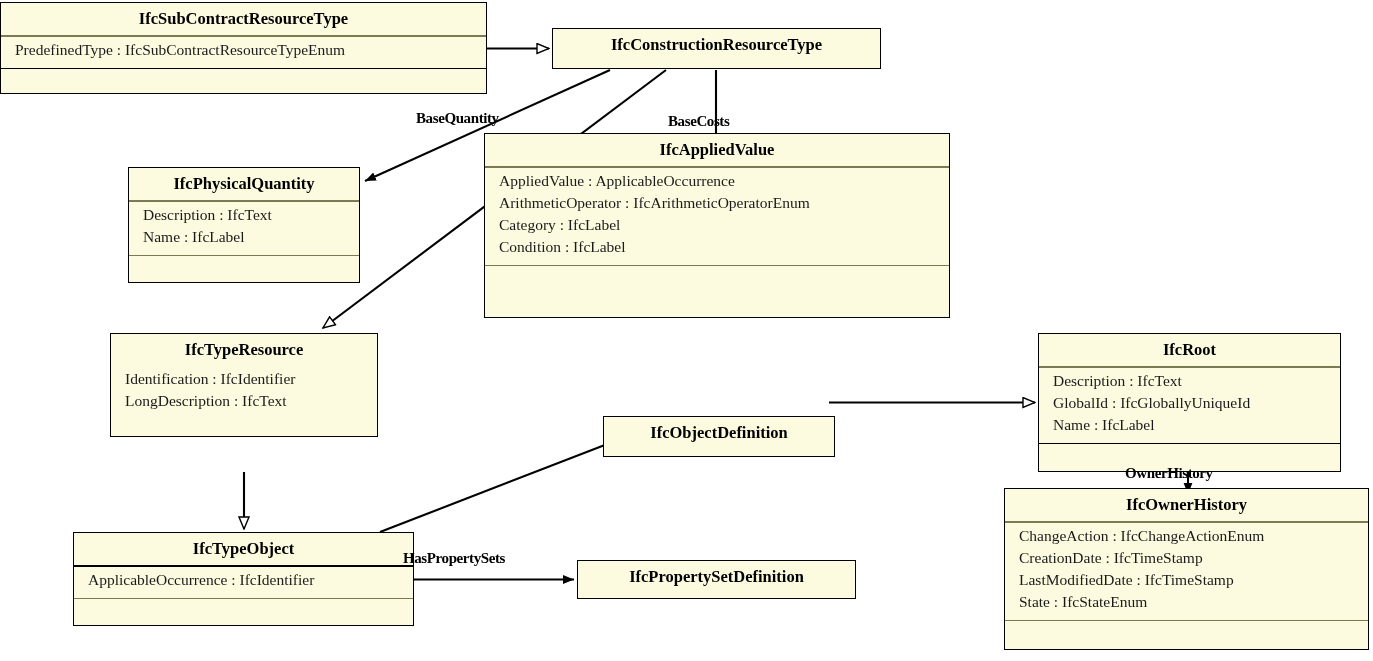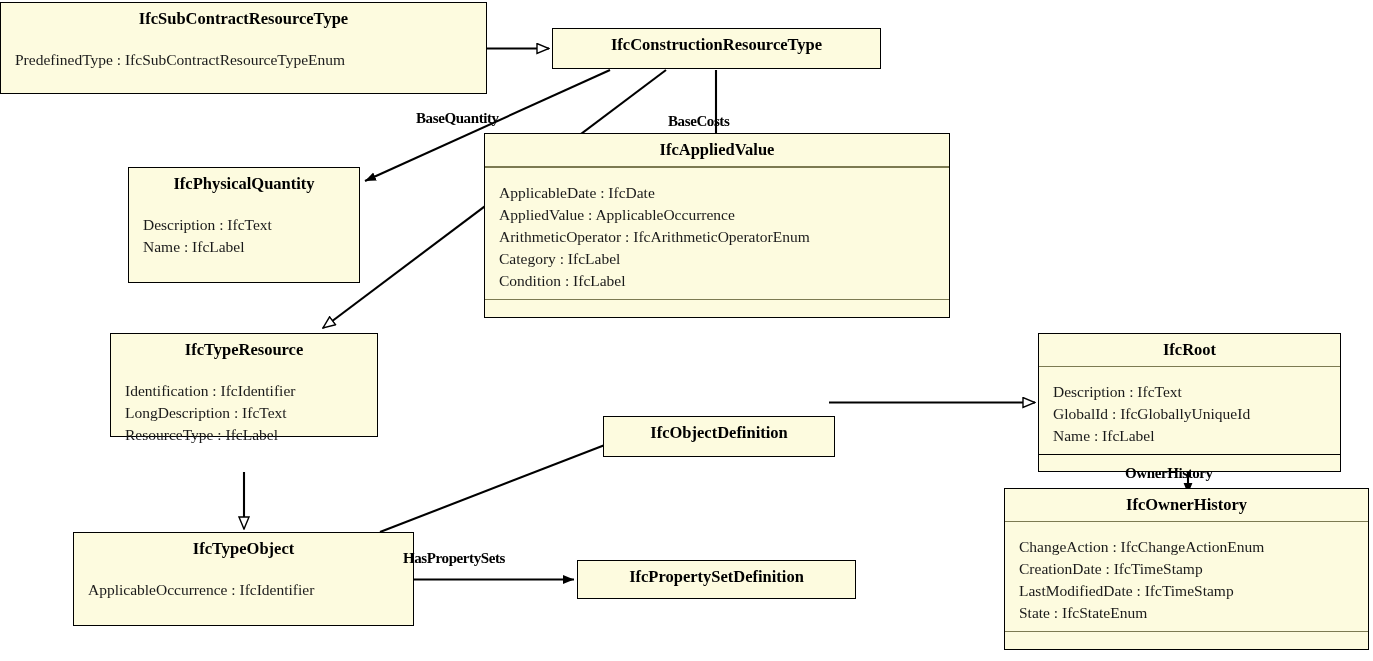--- a/index.html
+++ b/index.html
@@ -52,21 +52,20 @@
   .uml-sep.thin {
     height: 1.4px;
     background: #7c7a52;
   }
   .uml-attrs {
     padding: 2px 10px 7px 14px;
     font-size: 15.5px;
     line-height: 1.42;
     color: #1a1a1a;
     white-space: nowrap;
-    margin-top: 12px;
   }
   .uml-attr {
     white-space: nowrap;
   }
   .uml-ops {
     min-height: 17px;
     flex: 1 1 auto;
   }
   .edge-label {
     position: absolute;
@@ -124,39 +123,38 @@
 
     <g>
       <line x1="829" y1="402.5" x2="1035" y2="402.5" stroke="#000000" stroke-width="2.1" marker-end="url(#hollow-tri)"></line>
     </g>
 
     <g>
       <line x1="1188" y1="455" x2="1188" y2="494" stroke="#000000" stroke-width="2.1" marker-end="url(#solid-arrow)"></line>
     </g>
   </svg>
 
-  <div class="uml-class" style="left:0px; top:2px; width:487px; height:92px;">
+  <div class="uml-class" style="left:0px; top:2px; width:487px; height:92px;justify-content:center;">
     <div class="uml-title">IfcSubContractResourceType</div>
     <div class="uml-sep thin"></div>
     <div class="uml-attrs">
       <div class="uml-attr">PredefinedType : IfcSubContractResourceTypeEnum</div>
     </div>
     <div class="uml-sep"></div>
     <div class="uml-ops"></div>
   </div>
 
   <div class="uml-class" style="left:552px; top:28px; width:329px; height:41px;">
     <div class="uml-title">IfcConstructionResourceType</div>
   </div>
 
   <div class="uml-class" style="left:484px; top:133px; width:466px; height:185px;">
     <div class="uml-title">IfcAppliedValue</div>
     <div class="uml-sep thin"></div>
     <div class="uml-attrs">
-      <div class="uml-attr">ApplicableDate : IfcDate</div>
       <div class="uml-attr">AppliedValue : ApplicableOccurrence</div>
       <div class="uml-attr">ArithmeticOperator : IfcArithmeticOperatorEnum</div>
       <div class="uml-attr">Category : IfcLabel</div>
       <div class="uml-attr">Condition : IfcLabel</div>
     </div>
     <div class="uml-sep thin"></div>
     <div class="uml-ops"></div>
   </div>
 
   <div class="uml-class" style="left:128px; top:167px; width:232px; height:116px;">
@@ -169,21 +167,20 @@
     <div class="uml-sep thin"></div>
     <div class="uml-ops"></div>
   </div>
 
   <div class="uml-class" style="left:110px; top:333px; width:268px; height:104px;">
     <div class="uml-title">IfcTypeResource</div>
     <div class="uml-sep"></div>
     <div class="uml-attrs">
       <div class="uml-attr">Identification : IfcIdentifier</div>
       <div class="uml-attr">LongDescription : IfcText</div>
-      <div class="uml-attr">ResourceType : IfcLabel</div>
     </div>
     <div class="uml-sep"></div>
     <div class="uml-ops"></div>
   </div>
 
   <div class="uml-class" style="left:603px; top:368px; width:232px; height:41px;margin-top:48px;">
     <div class="uml-title">IfcObjectDefinition</div>
   </div>
 
   <div class="uml-class" style="left:1038px; top:333px; width:303px; height:139px;">

